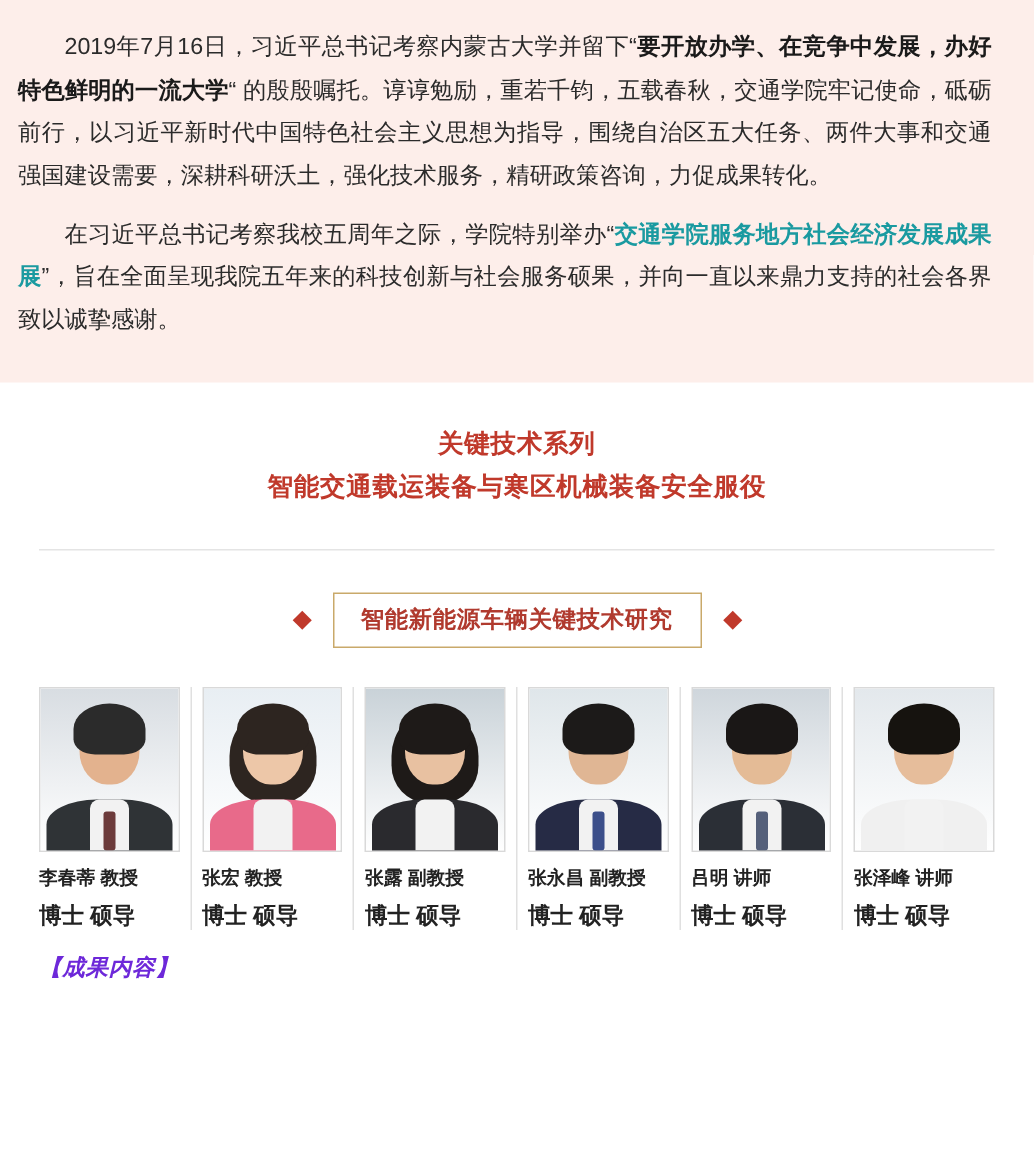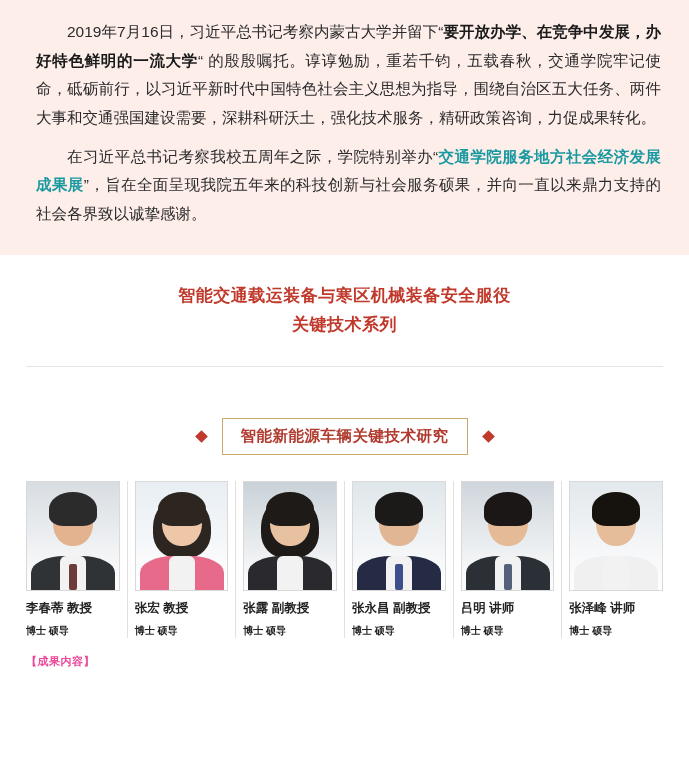--- a/index.html
+++ b/index.html
@@ -17,21 +17,21 @@
   .page {
     position: relative;
     width: 689px;
     height: 771px;
     background: #ffffff;
   }
 
   
   .intro {
     background: #fdeeea;
-    padding: 18px 28px 26px 36px;
+    padding: 18px 28px 26px 12px;
     box-sizing: border-box;
   }
   .intro p {
     margin: 0 0 10px 0;
     font-size: 15.5px;
     line-height: 1.85;
     text-align: justify;
     color: #2b2b2b;
     text-indent: 2em;
   }
@@ -71,21 +71,20 @@
     margin: 10px 26px 0 26px;
   }
 
   
   .subtitle-row {
     display: flex;
     align-items: center;
     justify-content: center;
     gap: 16px;
     padding: 28px 0 26px 0;
-    margin-top: 23px;
   }
   .diamond {
     width: 9px;
     height: 9px;
     background: #c0392b;
     transform: rotate(45deg);
     flex: 0 0 auto;
   }
   .subtitle-box {
     border: 1px solid #c9a96a;
@@ -186,54 +185,55 @@
     border-radius: 2px;
   }
   .pname {
     font-size: 12.5px;
     font-weight: bold;
     color: #222222;
     margin-top: 9px;
     white-space: nowrap;
   }
   .pdeg {
-    font-size: 10px;
+    font-size: 15px;
     font-weight: bold;
     color: #222222;
     margin-top: 7px;
     white-space: nowrap;
   }
   .people-sep {
     width: 1px;
     background: #e0e0e0;
     align-self: stretch;
     margin: 0 1px;
   }
 
   .footer-header {
-    font-size: 11px;
-    font-weight: bold;
-    color: #ec4899;
+    font-size: 15px;
+    font-weight: bold;
+    color: #6d28d9;
     padding: 16px 0 0 26px;
     letter-spacing: 0.5px;
+    font-style: italic;
   }
 </style>
 </head>
 <body>
 
 <div class="page">
 
   <div class="intro">
     <p id="p1"><span>2019年7月16日，习近平总书记考察内蒙古大学并留下“</span><span class="b">要开放办学、在竞争中发展，办好特色鲜明的一流大学</span><span>“ 的殷殷嘱托。谆谆勉励，重若千钧，五载春秋，交通学院牢记使命，砥砺前行，以习近平新时代中国特色社会主义思想为指导，围绕自治区五大任务、两件大事和交通强国建设需要，深耕科研沃土，强化技术服务，精研政策咨询，力促成果转化。</span></p>
     <p id="p2"><span>在习近平总书记考察我校五周年之际，学院特别举办“</span><span class="teal">交通学院服务地方社会经济发展成果展</span><span>”，旨在全面呈现我院五年来的科技创新与社会服务硕果，并向一直以来鼎力支持的社会各界致以诚挚感谢。</span></p>
   </div>
 
   <div class="title-block">
+    <div class="line">关键技术系列</div>
     <div class="line">智能交通载运装备与寒区机械装备安全服役</div>
-    <div class="line">关键技术系列</div>
   </div>
 
   <div class="divider"></div>
 
   <div class="subtitle-row">
     <span class="diamond"></span>
     <span class="subtitle-box">智能新能源车辆关键技术研究</span>
     <span class="diamond"></span>
   </div>
 

